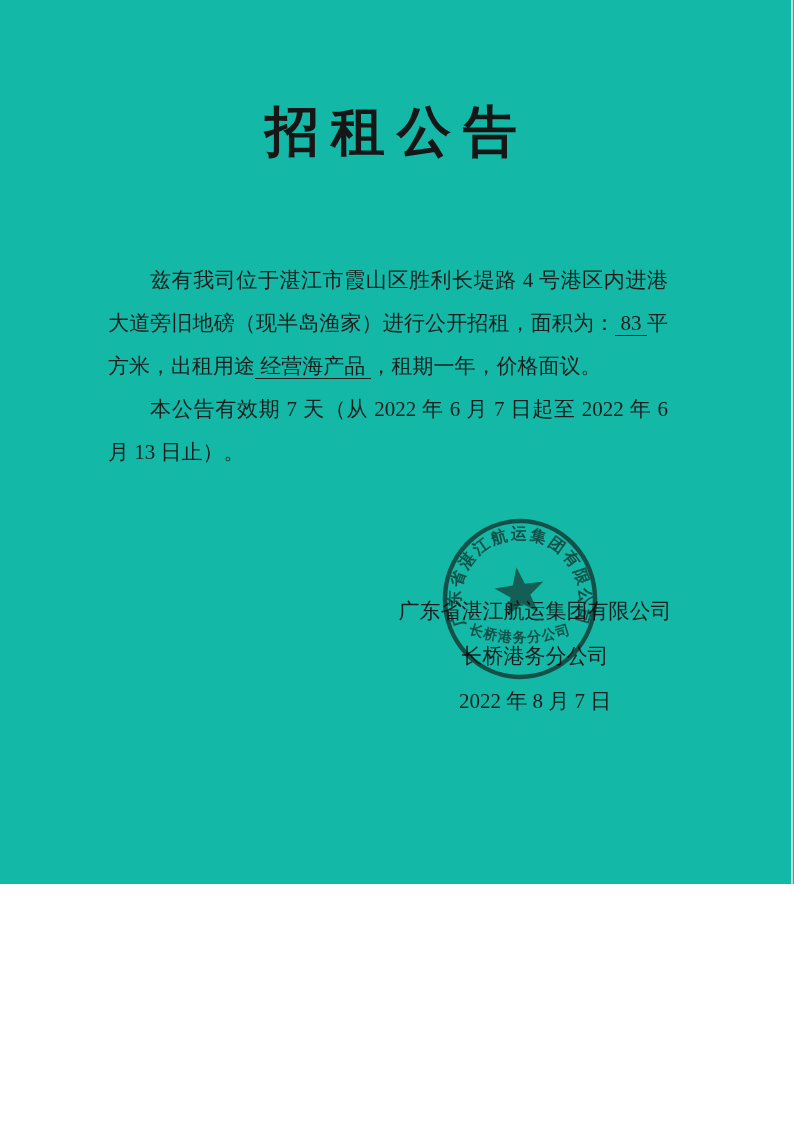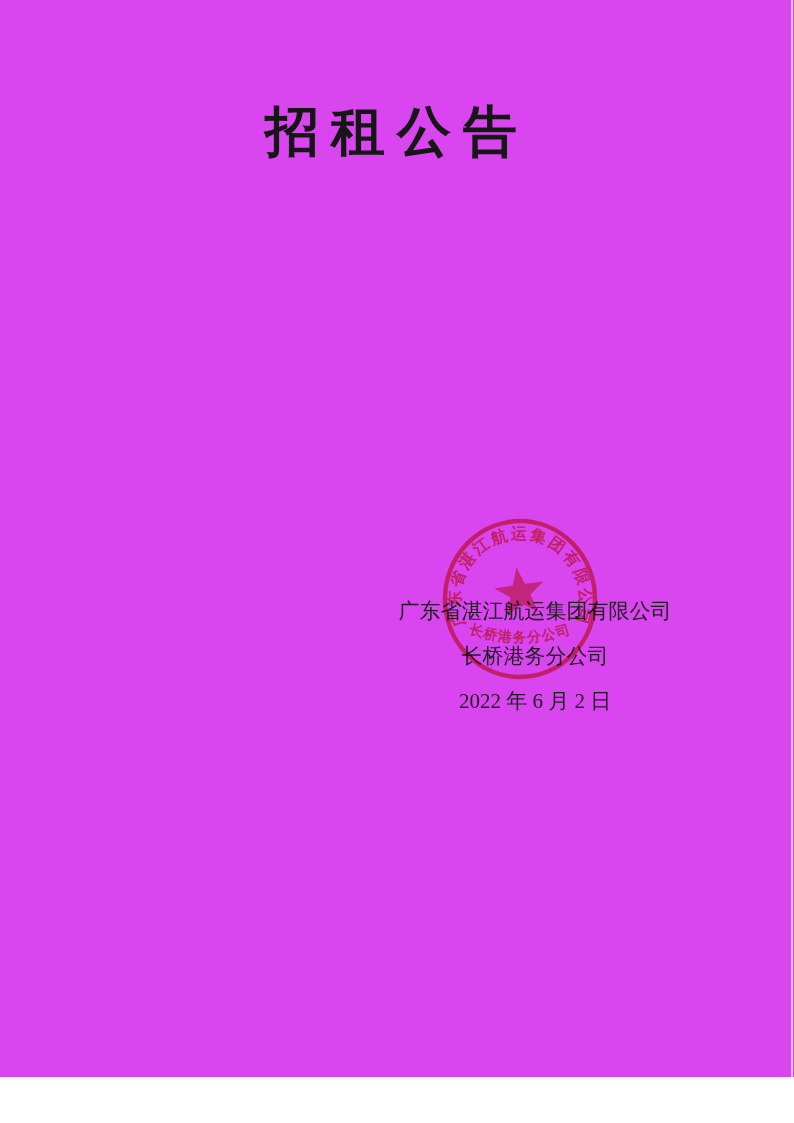--- a/index.html
+++ b/index.html
@@ -1,20 +1,20 @@
 <!DOCTYPE html>
 <html><head>
 <meta charset="utf-8">
 <style>
   * { margin:0; padding:0; box-sizing:border-box; }
   html,body { background:#ffffff; }
   .page {
     position:relative;
-    width:794px; height:1077px;
-    background:#d946ef;
+    width:794px; height:884px;
+    background:#14b8a6;
     overflow:hidden;
     font-family:"Liberation Serif","DejaVu Serif",serif;
     color:#1d1d1d;
   }
   .scan-edge {
     position:absolute; top:0; right:1px; width:2px; height:100%;
     background:#e3e3e6; opacity:.8;
   }
   .doc-title {
     position:absolute; top:96px; left:0; width:100%;
@@ -61,28 +61,30 @@
 </head>
 <body>
 
 <div class="page">
 
   <div class="scan-edge"></div>
 
   <div class="doc-title">招租公告</div>
 
   <div class="content">
+    <p><span>兹有我司位于湛江市霞山区胜利长堤路 4 号港区内进港大道旁旧地磅（现半岛渔家）进行公开招租，面积为：</span><span class="uline"> 83 </span><span>平方米，出租用途</span><span class="uline"> 经营海产品 </span><span>，租期一年，价格面议。</span></p>
 
 
+    <p>本公告有效期 7 天（从 2022 年 6 月 7 日起至 2022 年 6 月 13 日止）。</p>
   </div>
 
   <div class="signature">
     <div>广东省湛江航运集团有限公司</div>
     <div>长桥港务分公司</div>
-    <div>2022 年 6 月 2 日</div>
+    <div>2022 年 8 月 7 日</div>
   </div>
 
   <svg class="seal" viewBox="-90 -90 180 180" xmlns="http://www.w3.org/2000/svg">
     <defs>
       <path id="sealArcTop" d="M -54.4 25.4 A 60 60 0 1 1 54.4 25.4" fill="none"></path>
       <path id="sealArcBottom" d="M -52 34 Q 0 52 52 34" fill="none"></path>
     </defs>
 
     <ellipse cx="0" cy="0" rx="75" ry="78" fill="none" stroke-width="4.5" stroke="#dd4f4f"></ellipse>
 

